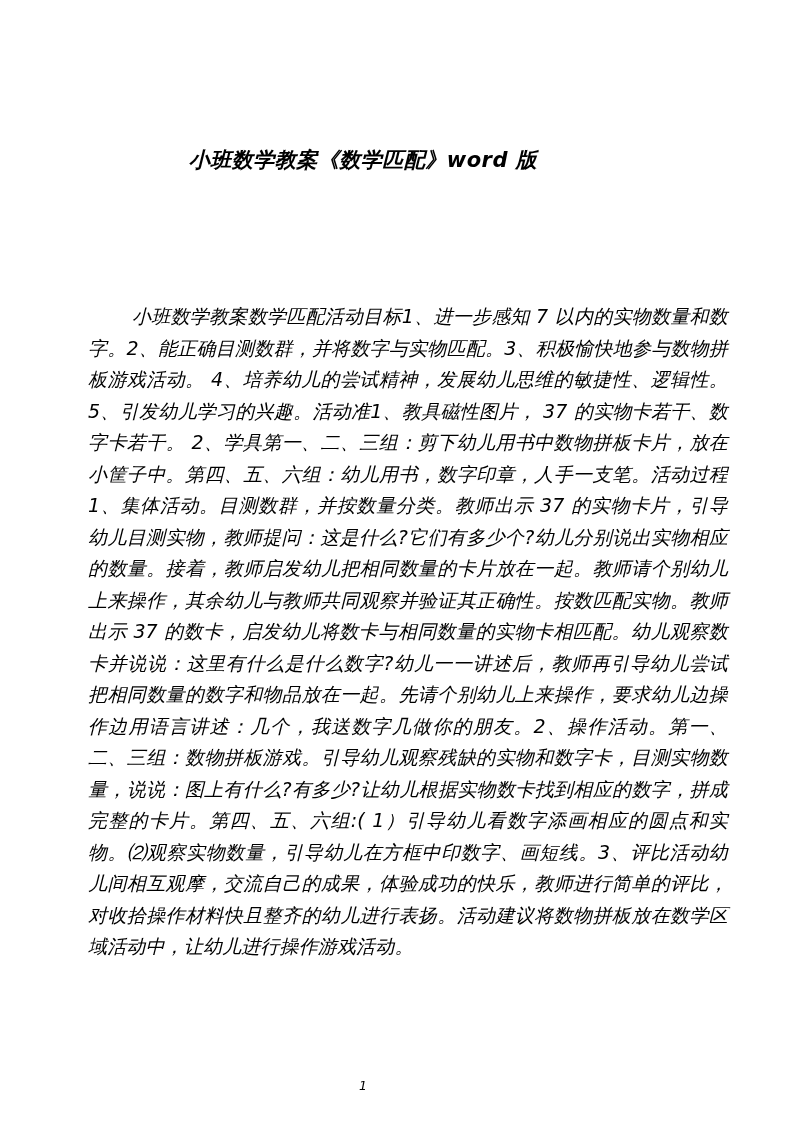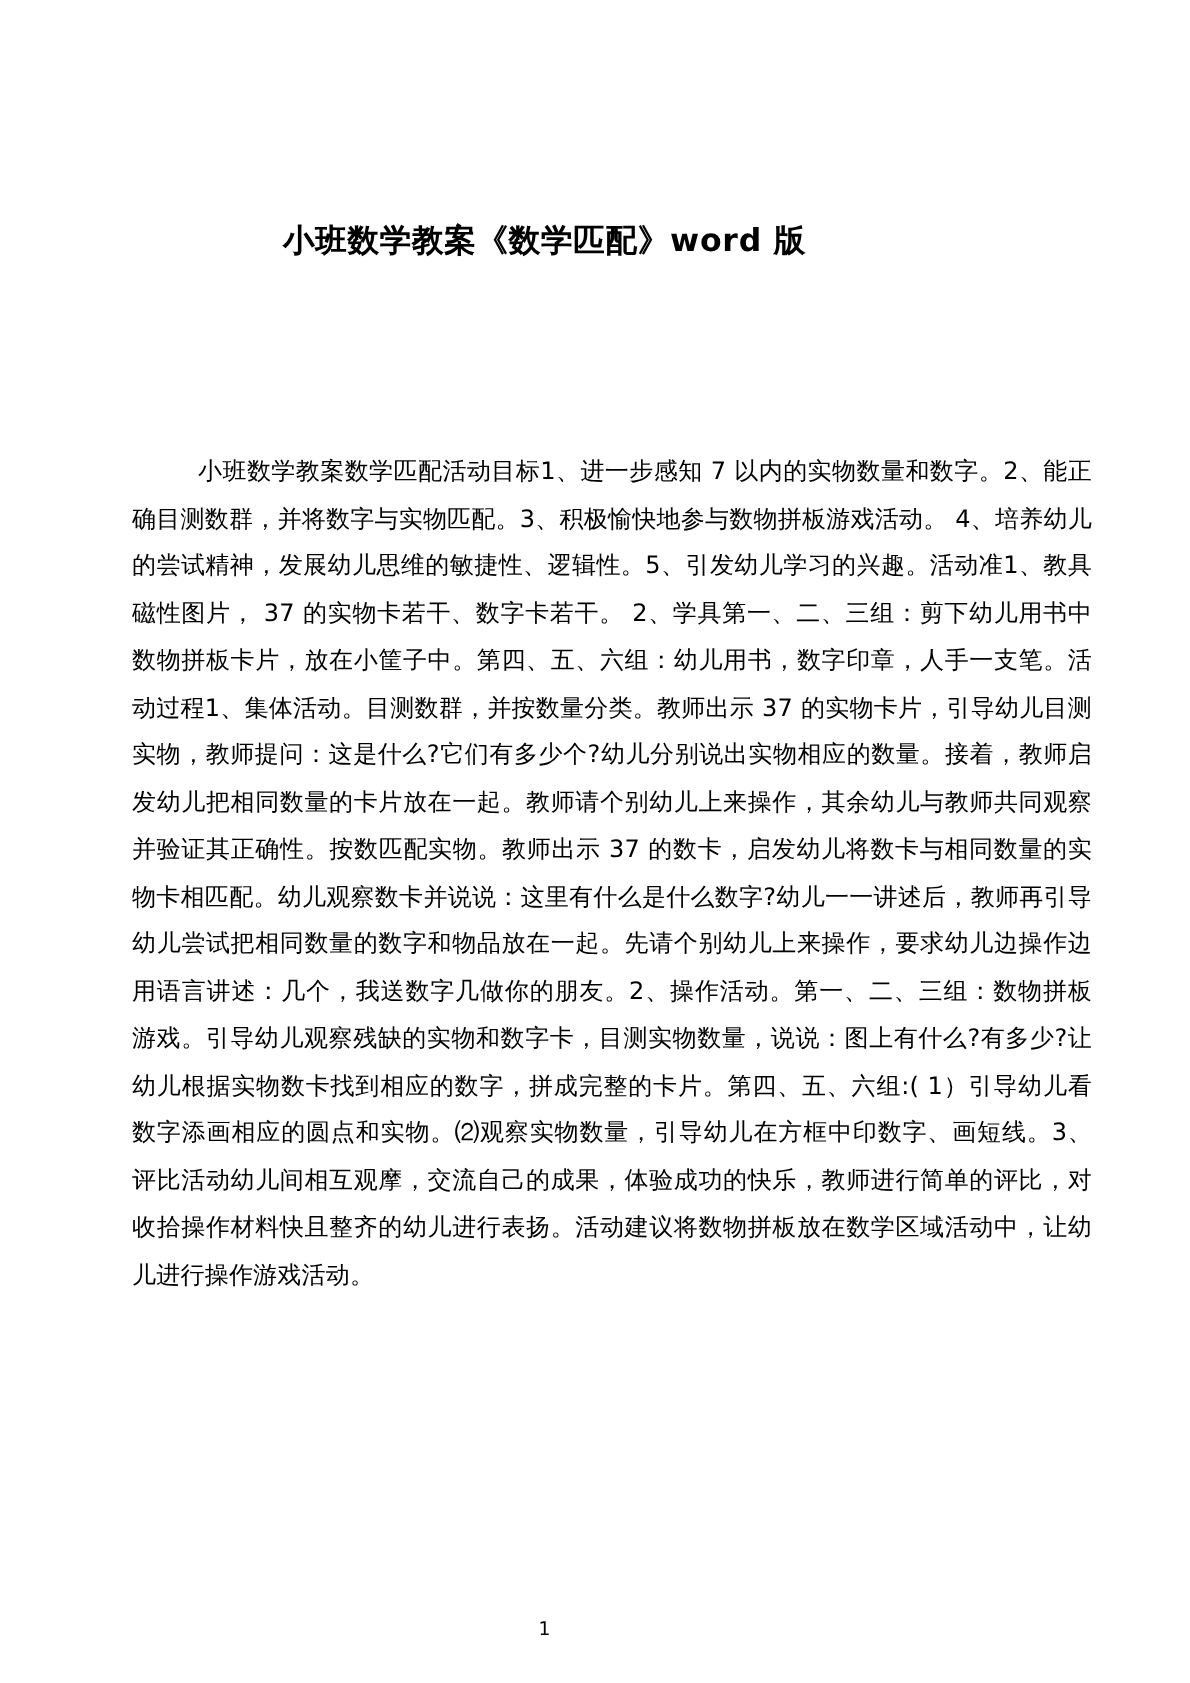--- a/index.html
+++ b/index.html
@@ -13,40 +13,41 @@
     font-family: "DejaVu Sans", "Liberation Sans", sans-serif;
     color: #000000;
     position: relative;
     overflow: hidden;
   }
   .page {
     position: relative;
     width: 726px;
     height: 1122px;
     box-sizing: border-box;
+    font-style: italic;
   }
   .doc-title {
     position: absolute;
     left: 0;
     right: 0;
     top: 132px;
     text-align: center;
     font-size: 21px;
     font-weight: bold;
     letter-spacing: 0.5px;
     font-family: "DejaVu Sans", "Liberation Sans", sans-serif;
   }
   .body-block {
     position: absolute;
     left: 88px;
     top: 282px;
     width: 640px;
   }
   .body-text {
-    font-size: 16px;
+    font-size: 19px;
     line-height: 31.5px;
     text-align: justify;
     text-justify: inter-ideograph;
     text-indent: 44px;
     letter-spacing: 0.15px;
     word-break: break-all;
     font-family: "DejaVu Sans", "Liberation Sans", sans-serif;
   }
   .page-number {
     position: absolute;

